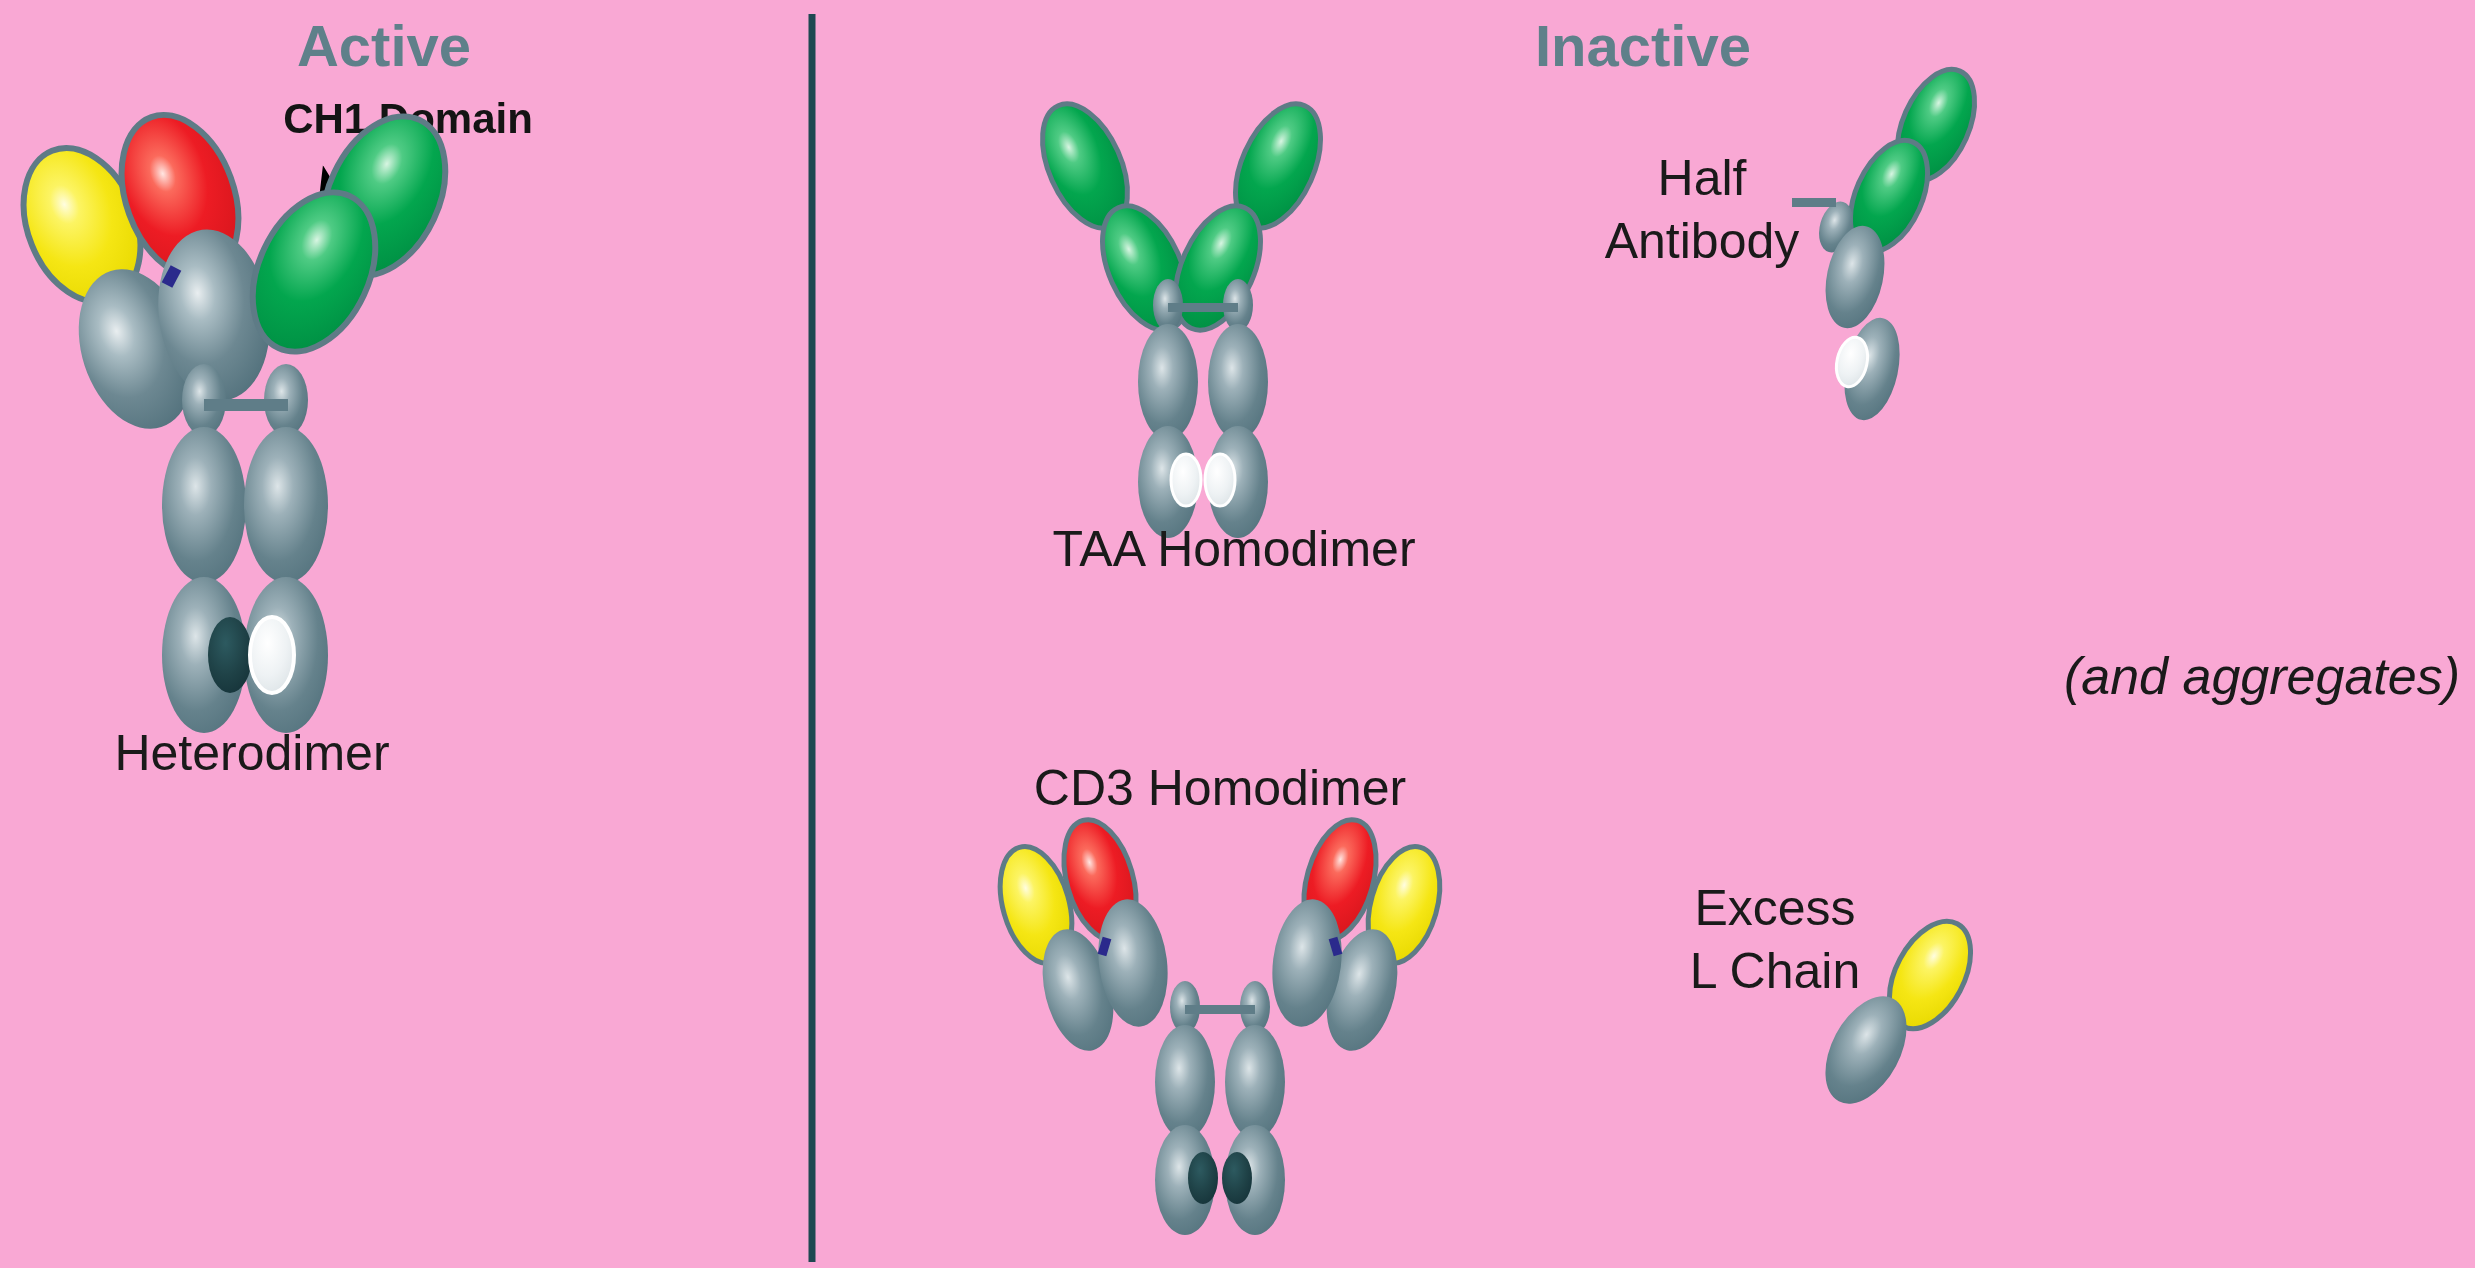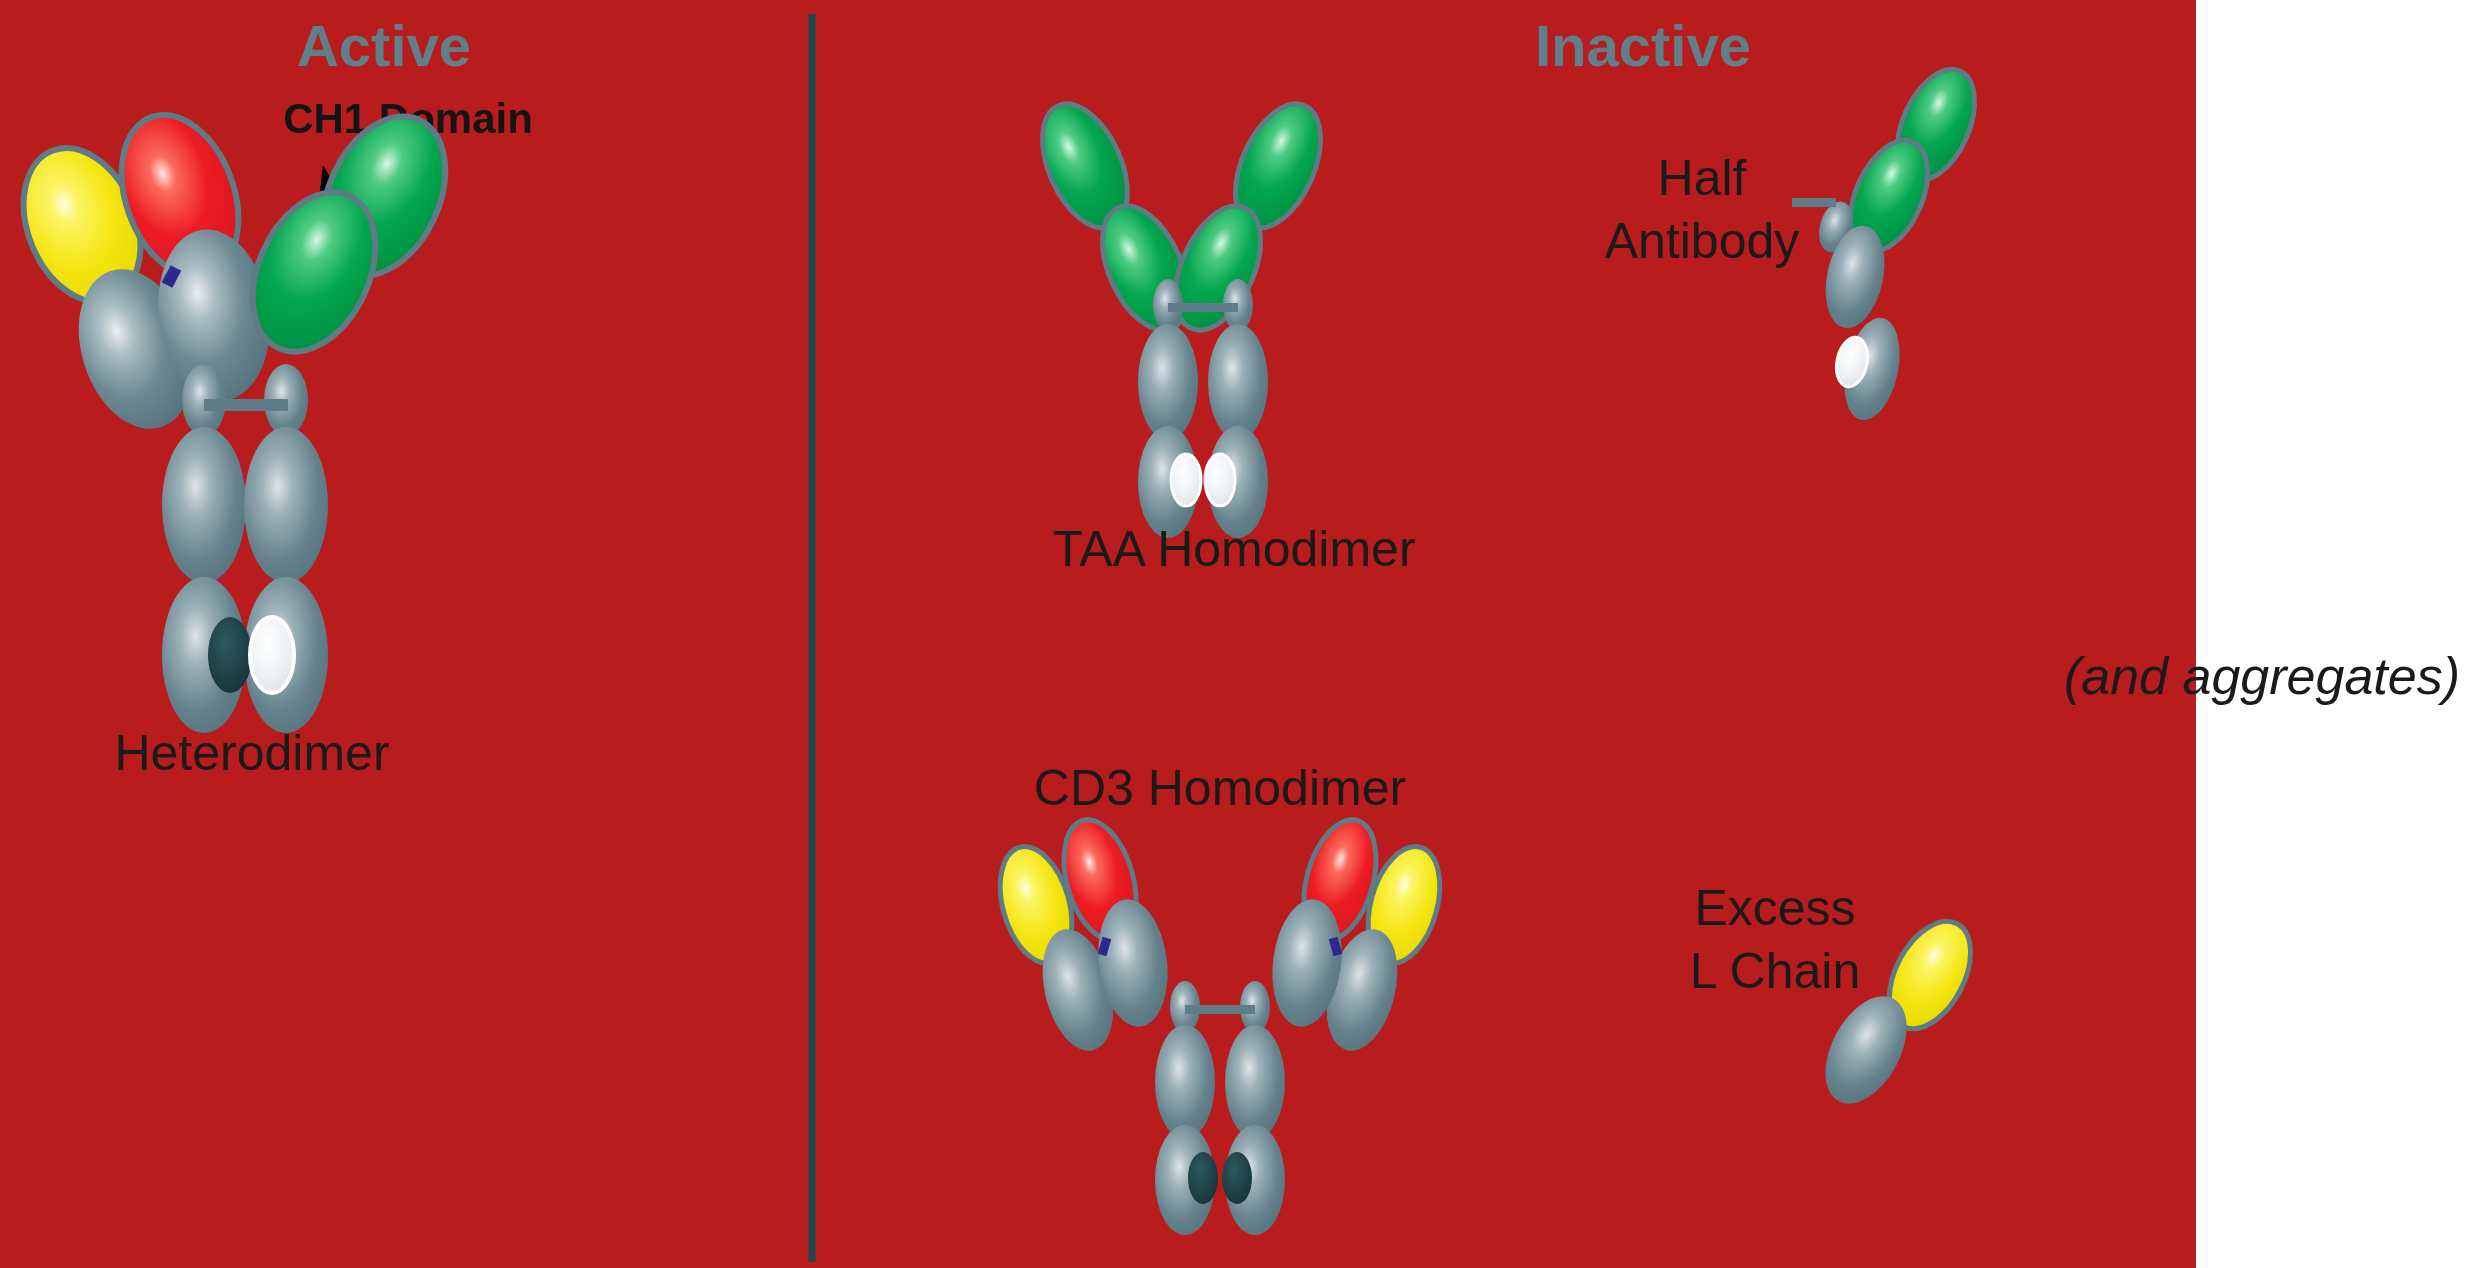--- a/index.html
+++ b/index.html
@@ -1,21 +1,21 @@
 <!DOCTYPE html>
 <html><head>
 <meta charset="utf-8">
 <style>
   html,body{margin:0;padding:0;background:#ffffff;}
   body{
     width:2475px;height:1268px;overflow:hidden;
     font-family:"Liberation Sans", sans-serif;
     -webkit-font-smoothing:antialiased;
   }
-  #stage{position:relative;width:2196px;height:1268px;background:#b91c1c;}
+  #stage{position:relative;width:2475px;height:1268px;background:#f9a8d4;}
   svg#figure{position:absolute;inset:0;width:2475px;height:1268px;display:block;}
 
   .hdr{font-weight:bold;fill:#5f808a;font-family:"Liberation Sans",sans-serif;}
   .lbl{fill:#1a1a1a;font-family:"Liberation Sans",sans-serif;}
   .lbl-bold{fill:#141414;font-weight:bold;font-family:"Liberation Sans",sans-serif;}
   .lbl-ital{fill:#1a1a1a;font-style:italic;font-family:"Liberation Sans",sans-serif;}
 </style>
 </head>
 <body>
 

